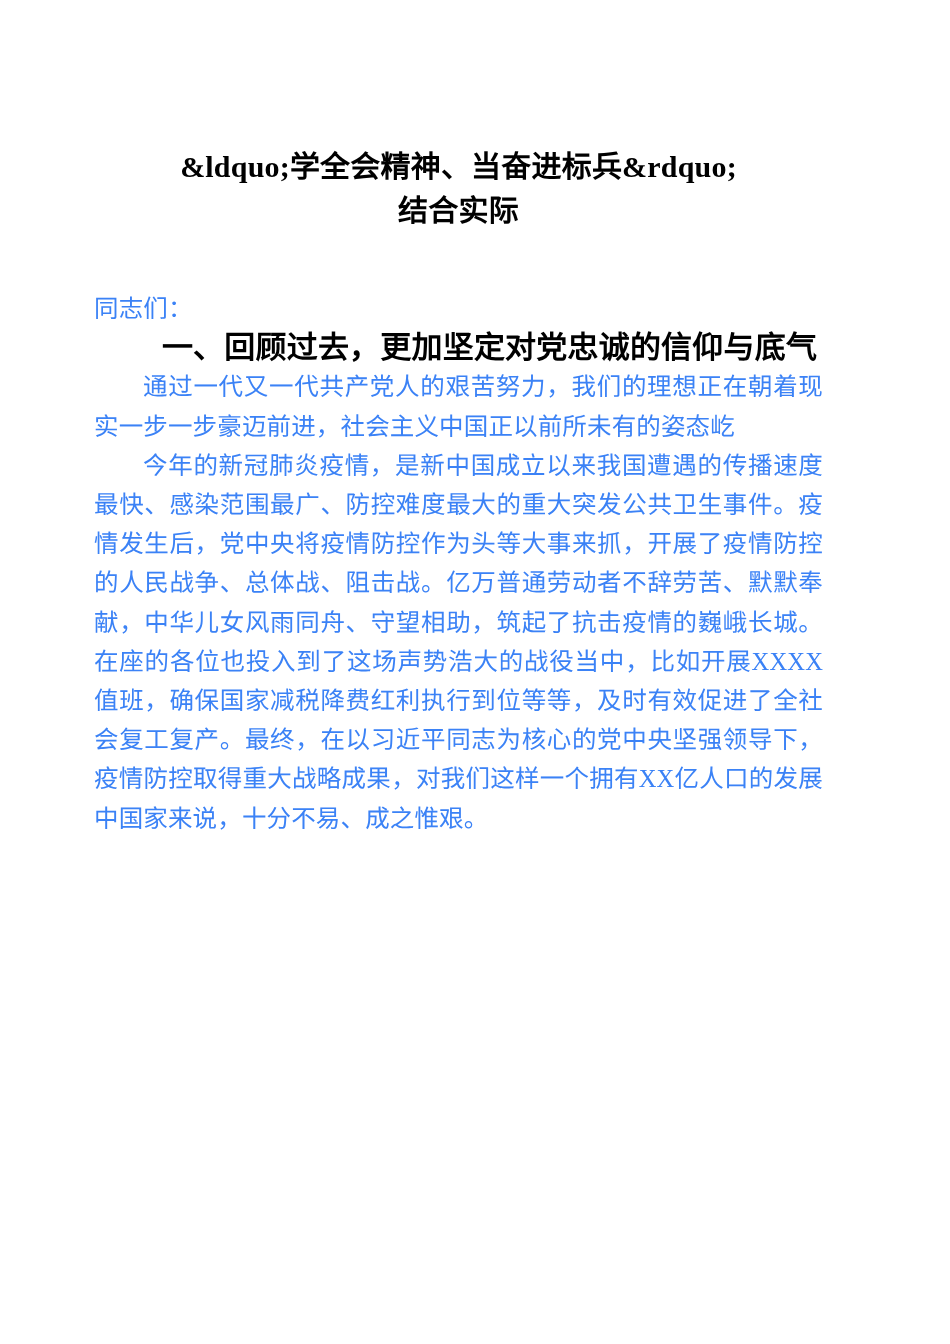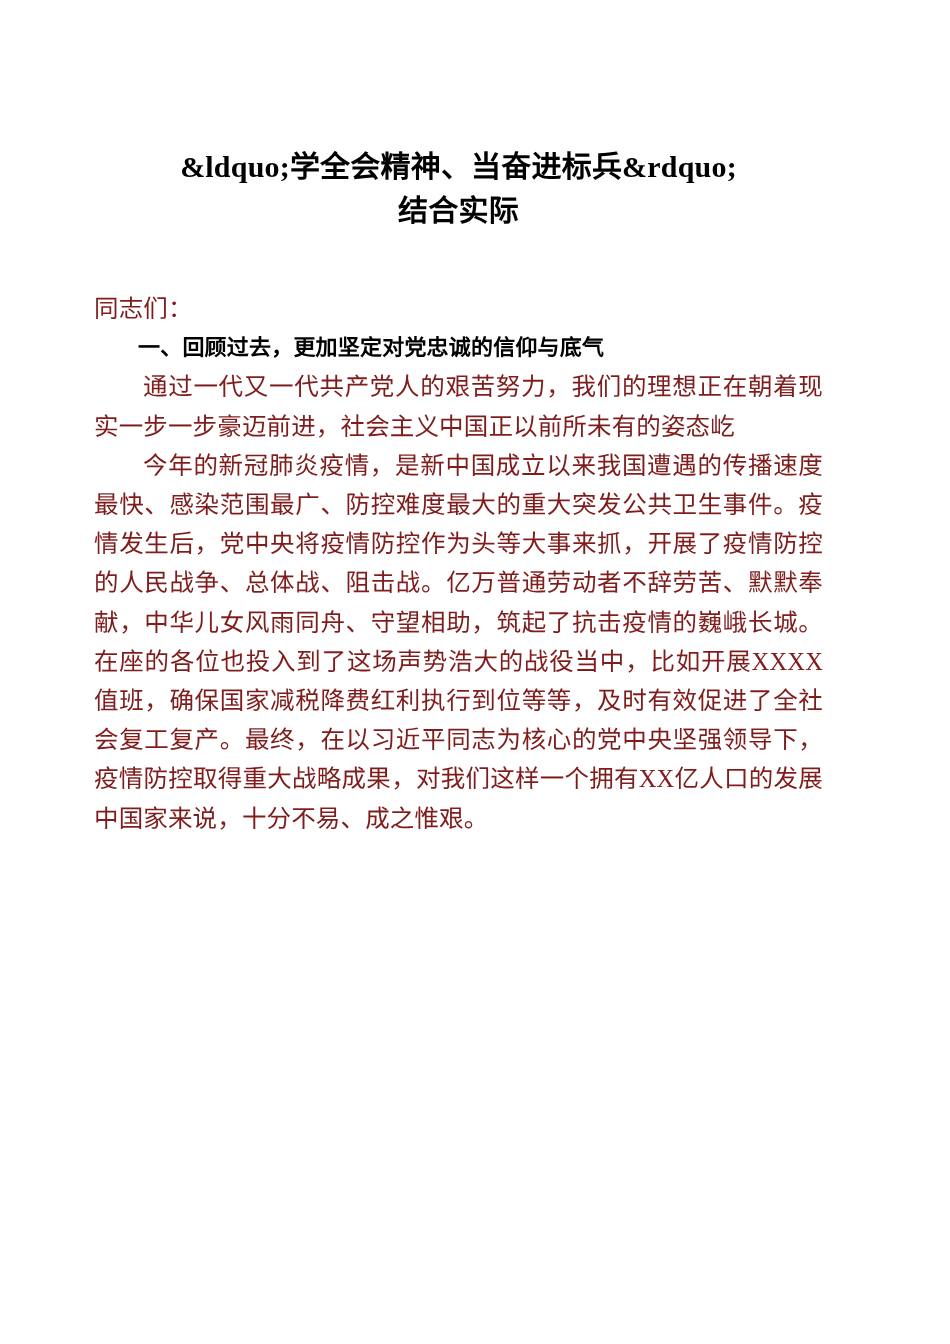--- a/index.html
+++ b/index.html
@@ -48,43 +48,44 @@
 
   
   .para {
     margin: 0;
     font-family: "Liberation Serif", "DejaVu Serif", serif;
     font-size: 24.5px;
     line-height: 39.2px;
     text-align: justify;
     text-justify: inter-ideograph;
     text-indent: 2em;
-    color: #7f1d1d;
+    color: #3b82f6;
     letter-spacing: 0.15px;
   }
 
   .para.no-indent {
     text-indent: 0;
   }
 
   
   .gap-salutation {
     height: 56px;
   }
 
   
   .section-heading {
     margin: 0;
     font-family: "Liberation Sans", "DejaVu Sans", sans-serif;
     font-weight: bold;
-    font-size: 22px;
+    font-size: 31px;
     line-height: 39.2px;
     text-indent: 2em;
     color: #000000;
     letter-spacing: 0.2px;
+    text-align: center;
   }
 </style>
 </head>
 <body>
 
 <div class="page">
   <div class="content">
 
     <h1 class="doc-title">
       <span>&amp;ldquo;学全会精神、当奋进标兵&amp;rdquo;</span><br>

